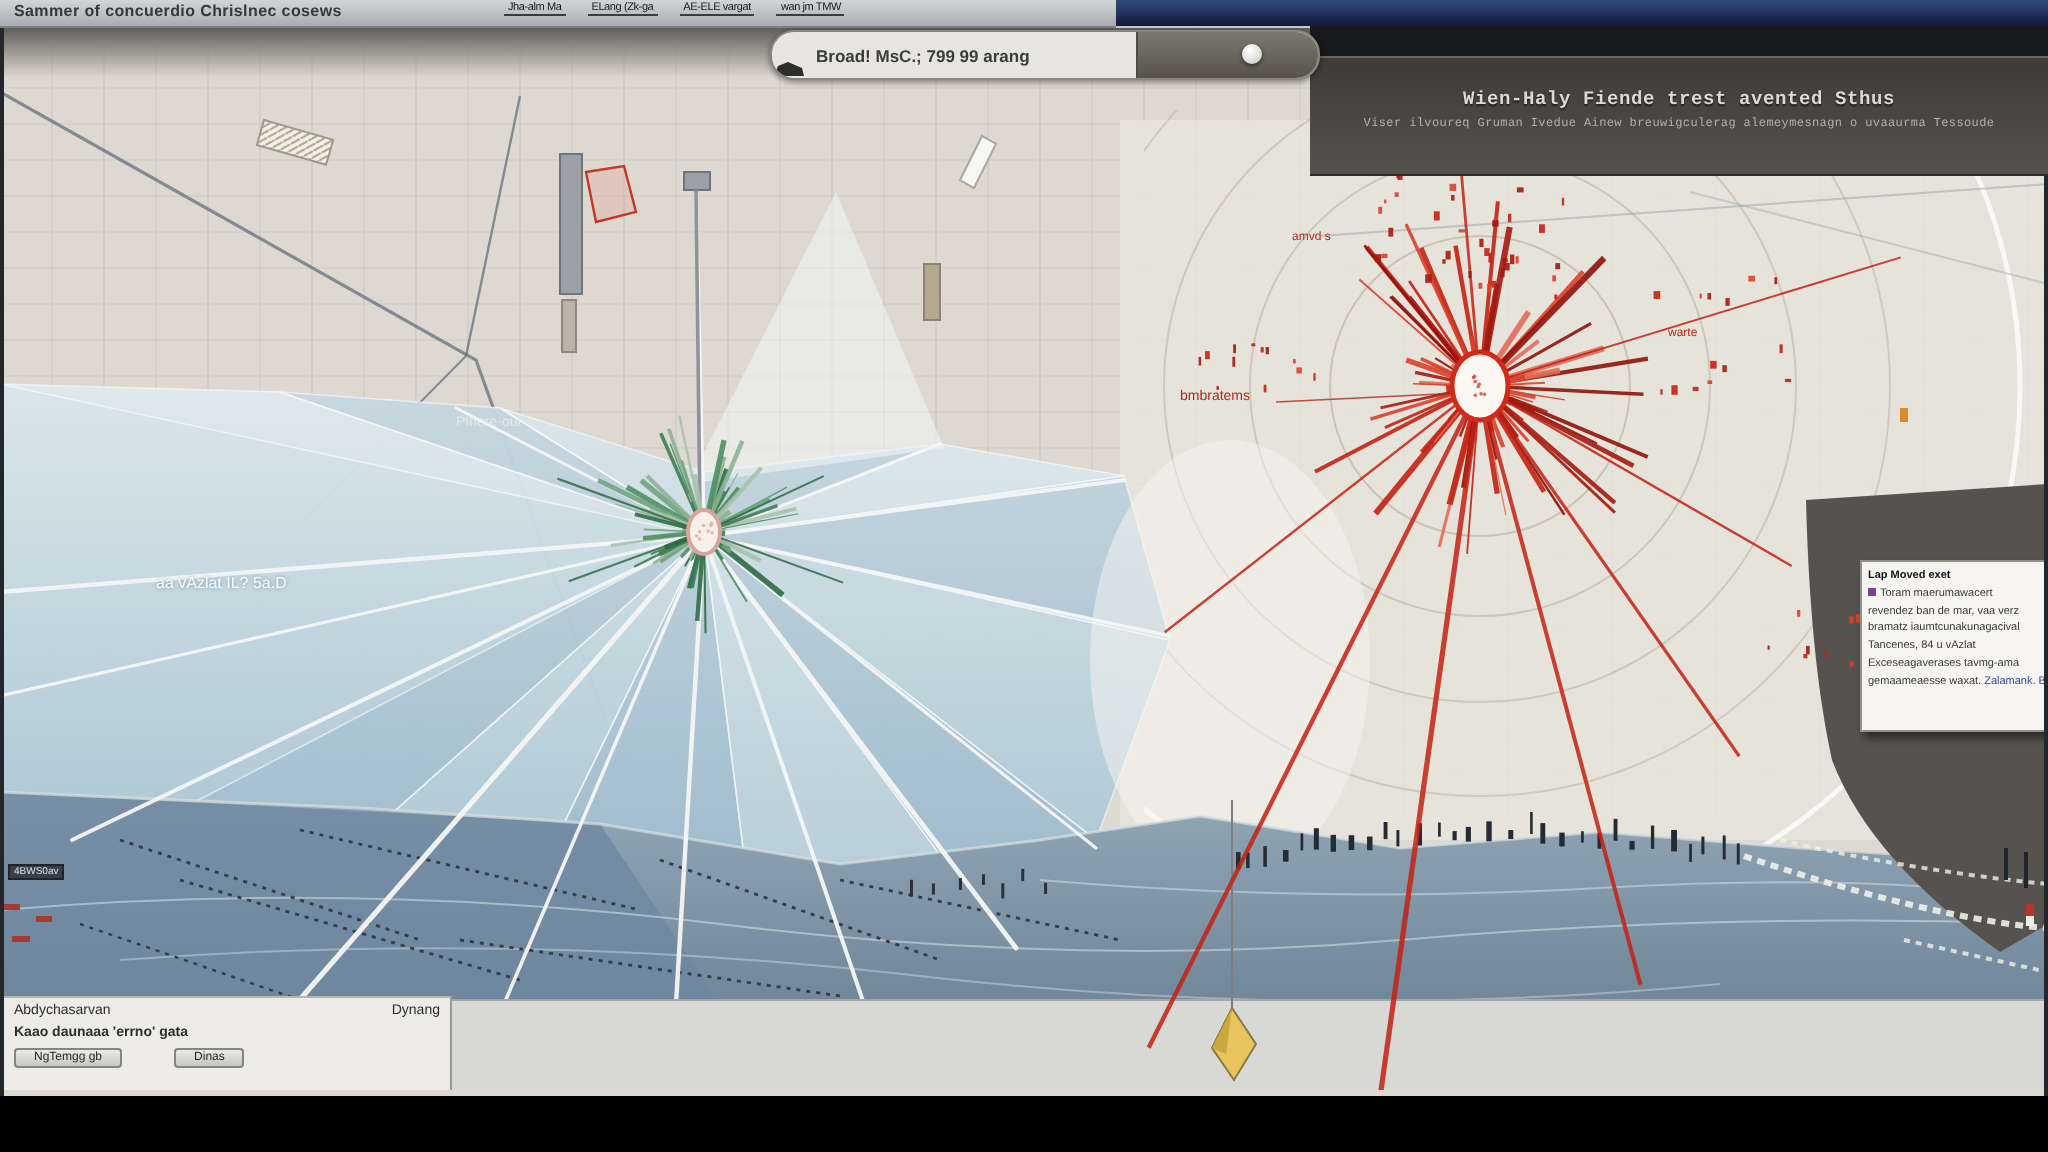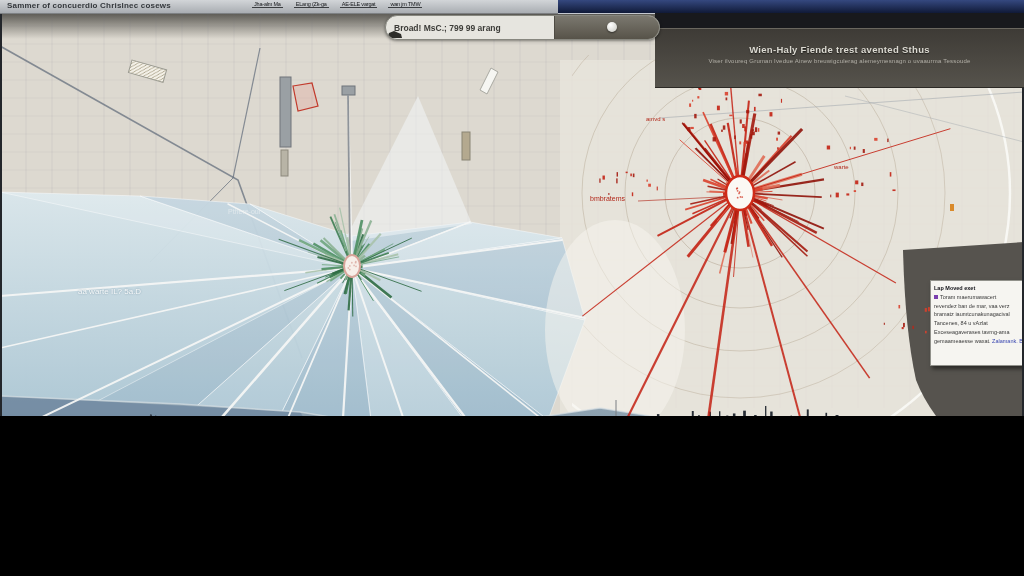--- a/index.html
+++ b/index.html
@@ -1,49 +1,49 @@
 <!DOCTYPE html>
 <html><head>
 <meta charset="utf-8">
 <style>
   html,body{margin:0;padding:0;background:#000;}
-  .screen{position:relative;width:1024px;height:416px;overflow:hidden;
+  .screen{position:relative;width:1024px;height:548px;overflow:hidden;
           font-family:"Liberation Sans",sans-serif;background:#ddd9d0;}
   
   .titlebar{position:absolute;left:0;top:0;width:1024px;height:13px;
             background:linear-gradient(180deg,#d2d5d8,#a9adb2);
             border-bottom:1px solid #7e8184;z-index:30;}
   .title-text{position:absolute;left:7px;top:1px;font-size:8px;font-weight:bold;
               color:#34383c;letter-spacing:.2px;white-space:nowrap;}
   .menu-strip{position:absolute;left:252px;top:1px;display:flex;gap:11px;}
   .menu-item{font-size:5.5px;color:#16181b;border-bottom:1px solid #3a3d40;
              padding:0 2px;white-space:nowrap;letter-spacing:-.2px;}
   .titlebar-navy{position:absolute;left:558px;right:0;top:0;height:13px;
                  background:linear-gradient(180deg,#35487f,#101a38);
                  border-bottom:1px solid #c8ccd4;}
   
   .edge-l,.edge-r{position:absolute;top:13px;width:2px;height:553px;background:#23262b;z-index:25;}
   .edge-l{left:0}.edge-r{right:0}
   
   .search-pill{position:absolute;left:385px;top:15px;width:273px;height:23px;
                border-radius:12px;background:#e6e5df;border:1px solid #87877f;
                box-shadow:0 1px 3px rgba(0,0,0,.45);display:flex;overflow:hidden;z-index:40;}
-  .pill-left{flex:0 0 160px;display:flex;align-items:center;gap:5px;padding-left:8px;}
+  .pill-left{flex:0 0 160px;display:flex;align-items:center;gap:5px;padding-left:22px;}
   .pill-text{font-size:8.5px;font-weight:bold;color:#3c3c38;white-space:nowrap;}
   .pill-right{flex:1;background:linear-gradient(180deg,#7b786f,#575349);
               border-left:1px solid #4e4b43;position:relative;}
   .pill-dot{position:absolute;left:52px;top:6px;width:10px;height:10px;border-radius:50%;
             background:radial-gradient(circle at 35% 30%,#ffffff,#c9c9c2);
             box-shadow:0 1px 2px rgba(0,0,0,.5);}
   
   .banner-cap{position:absolute;left:655px;top:13px;width:369px;height:15px;background:#18191d;z-index:35;}
   .banner{position:absolute;left:655px;top:28px;width:369px;height:58px;
           background:linear-gradient(180deg,#3e3b36,#56534c);
           border-top:1px solid #6a675f;border-bottom:1px solid #2c2a26;
-          text-align:center;z-index:35;}
+          text-align:center;z-index:35;font-family:Liberation Mono, monospace;}
   .banner-title{margin-top:15px;font-size:9.5px;font-weight:bold;color:#dcdad2;
                 letter-spacing:.3px;text-shadow:0 1px 1px #1d1c19;}
   .banner-sub{margin-top:3px;font-size:6px;color:#b3b0a8;letter-spacing:.2px;white-space:nowrap;}
   
   .info-panel{position:absolute;left:930px;top:280px;width:92px;height:78px;
               background:#f6f5f1;border:1px solid #91918b;
               box-shadow:2px 3px 4px rgba(0,0,0,.5);padding:3px 3px;
               font-size:5.5px;color:#3a3a3a;line-height:1.6;z-index:20;}
   .info-line{white-space:nowrap;overflow:hidden;}
   .info-line.first{font-weight:bold;color:#121218;}
@@ -659,19 +659,19 @@
     </div>
     <div class="bp-row2">Kaao daunaaa 'errno' gata</div>
     <div class="bp-buttons">
       <span class="chip">NgTemgg gb</span>
       <span class="chip">Dinas</span>
     </div>
   </div>
 
   <div class="taskbar"></div>
 
-  <span class="map-label lbl-area">aa warte IL? 5a.D</span>
+  <span class="map-label lbl-area">aa vAzlat IL? 5a.D</span>
   <span class="map-label lbl-place">Pthere-our</span>
   <span class="map-label lbl-red-left">bmbratems</span>
   <span class="map-label lbl-red-top">amvd s</span>
   <span class="map-label lbl-red-right">warte</span>
   <span class="map-label lbl-chip">4BWS0av</span>
 </div>
 
 </body></html>

